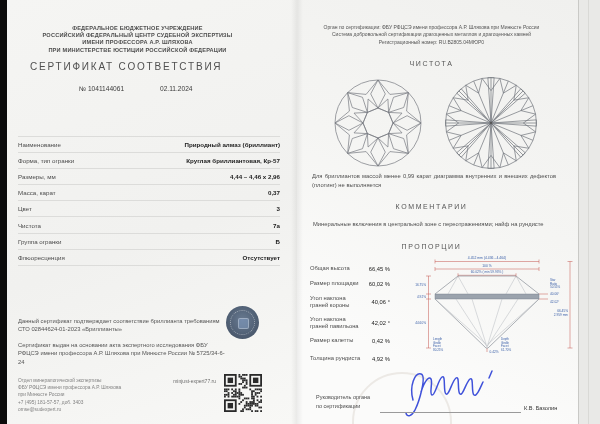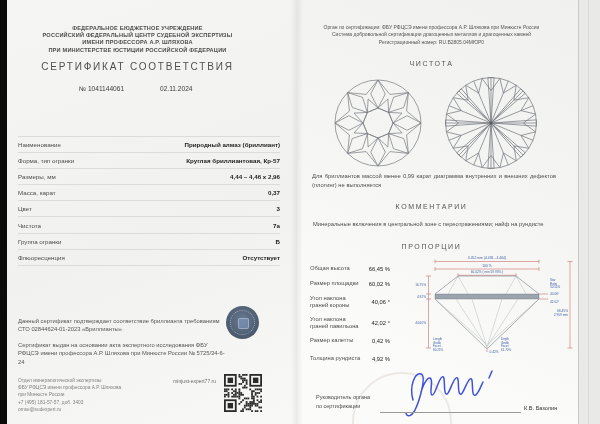--- a/index.html
+++ b/index.html
@@ -13,21 +13,21 @@
   #paper{left:7px;top:0;width:593px;height:424px;background:#f4f4f2;}
   #left-page{left:7px;top:0;width:290px;height:424px;
     background:linear-gradient(160deg,#f5f5f3 0%,#f1f1ef 55%,#f8f8f6 100%);}
   #right-page{left:297px;top:0;width:281px;height:424px;
     background:linear-gradient(205deg,#f0f0ee 0%,#f5f5f3 45%,#fbfbfa 80%);}
   #back-cover{left:578px;top:0;width:22px;height:424px;background:#e9e9e7;border-left:1px solid #c9c9c6;}
   #back-line{left:588px;top:0;width:1px;height:424px;background:#d9d9d6;}
   #fold-shadow{left:291px;top:0;width:12px;height:424px;
     background:linear-gradient(to right,rgba(0,0,0,0) 0%,rgba(0,0,0,0.06) 50%,rgba(0,0,0,0) 100%);}
   .org-header{color:#4d4d4d;font-size:5.6px;line-height:7.2px;font-weight:700;text-align:center;letter-spacing:.2px;}
-  .cert-title{color:#4f4f4f;font-size:10px;letter-spacing:1.8px;text-align:center;}
+  .cert-title{color:#4f4f4f;font-size:10px;letter-spacing:1.8px;}
   .cert-num{color:#3a3a3a;font-size:6.6px;}
   .ltable{border-top:1px solid #dcdcda;}
   .lrow{display:flex;justify-content:space-between;align-items:center;height:15.1px;border-bottom:1px solid #dcdcda;}
   .lrow .lbl{color:#4c4c4c;font-size:6.2px;}
   .lrow .val{color:#222;font-size:6.2px;font-weight:600;}
   .stmt{color:#555;font-size:5.8px;line-height:8.4px;}
   .foot{color:#828282;font-size:4.8px;line-height:7.2px;}
   .site{color:#6e6e6e;font-size:5px;text-align:right;}
   .r-org{color:#555;font-size:5px;line-height:7.4px;text-align:center;}
   .sect{color:#555;font-size:7px;letter-spacing:1.6px;text-align:center;}

